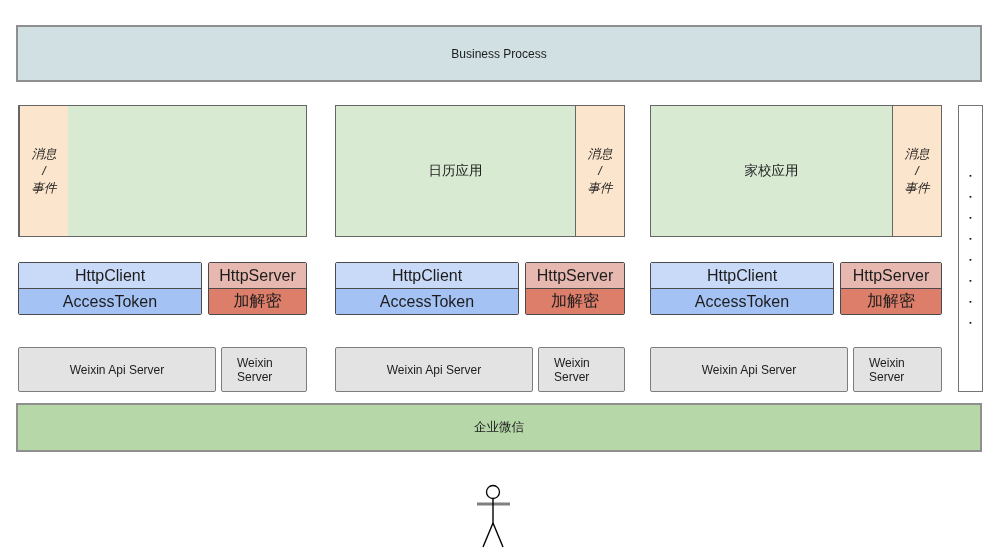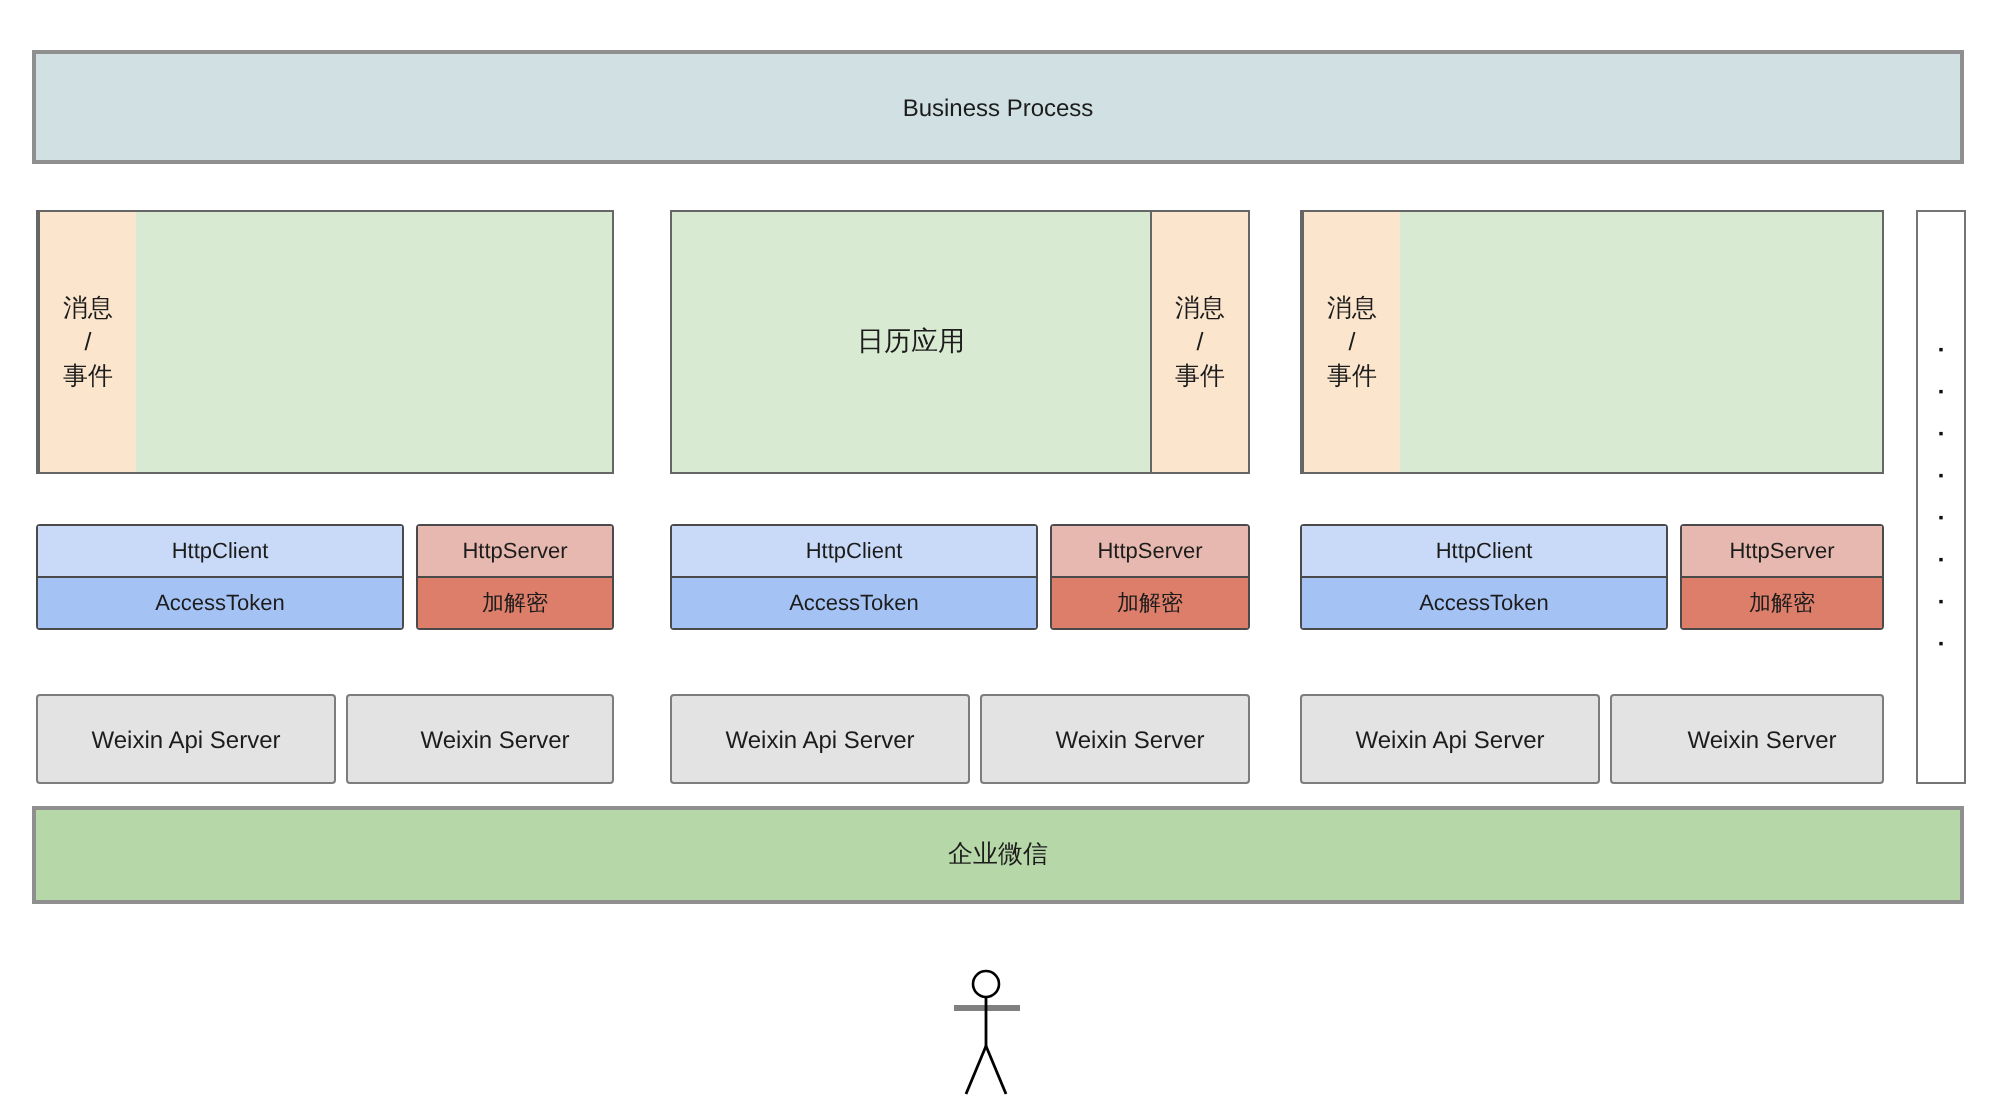--- a/index.html
+++ b/index.html
@@ -15,35 +15,35 @@
   
   .column{position:absolute;top:105px;height:287px;}
   .col1{left:18px;width:289px;}
   .col2{left:335px;width:290px;}
   .col3{left:650px;width:292px;}
 
   .app-row{position:absolute;top:0;left:0;right:0;height:132px;display:flex;
            background:#d9ead3;border:1.5px solid #666666;box-sizing:border-box;}
   .app-main{flex:1;display:flex;align-items:center;justify-content:center;font-size:13.5px;}
   .app-side{width:49px;background:#fce5cd;border-left:1.5px solid #666666;display:flex;align-items:center;
-            justify-content:center;text-align:center;font-size:12.5px;line-height:17px;white-space:pre-line;box-sizing:border-box;}
+            justify-content:center;text-align:center;font-size:12.5px;line-height:17px;white-space:pre-line;box-sizing:border-box;font-style:italic;}
 
   .http-row{position:absolute;top:157px;left:0;right:0;height:53px;display:flex;}
   .client-stack{width:184px;border:1.5px solid #4a4a4a;border-radius:2px;box-sizing:border-box;display:flex;flex-direction:column;}
   .server-stack{flex:1;margin-left:6px;border:1.5px solid #4a4a4a;border-radius:2px;box-sizing:border-box;display:flex;flex-direction:column;}
-  .http-cell{flex:1;display:flex;align-items:center;justify-content:center;font-size:11px;}
+  .http-cell{flex:1;display:flex;align-items:center;justify-content:center;font-size:16px;}
   .http-client{background:#c9daf8;}
   .access-token{background:#a4c2f4;border-top:1.5px solid #4a4a4a;}
   .http-server{background:#e6b8af;}
   .encrypt{background:#dd7e6b;border-top:1.5px solid #4a4a4a;}
 
   .weixin-row{position:absolute;top:242px;left:0;right:0;height:45px;display:flex;}
   .gray-box{background:#e3e3e3;border:1.5px solid #7d7d7d;border-radius:2px;box-sizing:border-box;
             display:flex;align-items:center;justify-content:center;font-size:12px;}
-  .weixin-api{width:150px;}
+  .weixin-api{width:198px;}
   .weixin-server{flex:1;margin-left:5px;padding-left:15px;}
 
   
   .dots-box{position:absolute;left:958px;top:105px;width:25px;height:287px;background:#ffffff;
             border:1.5px solid #757575;box-sizing:border-box;display:flex;align-items:center;justify-content:center;}
   .dots{white-space:pre-line;font-size:7px;line-height:21px;color:#111;text-align:center;}
 
   
   .actor{position:absolute;left:470px;top:483px;width:46px;height:70px;}
 </style>
@@ -96,20 +96,21 @@
       </div>
     </div>
     <div class="weixin-row">
       <div class="gray-box weixin-api">Weixin Api Server</div>
       <div class="gray-box weixin-server">Weixin Server</div>
     </div>
   </div>
 
   <div class="column col3">
     <div class="app-row">
+      <div class="app-main">家校应用</div>
       <div class="app-side">消息
 /
 事件</div>
     </div>
     <div class="http-row">
       <div class="client-stack">
         <div class="http-cell http-client">HttpClient</div>
         <div class="http-cell access-token">AccessToken</div>
       </div>
       <div class="server-stack">

